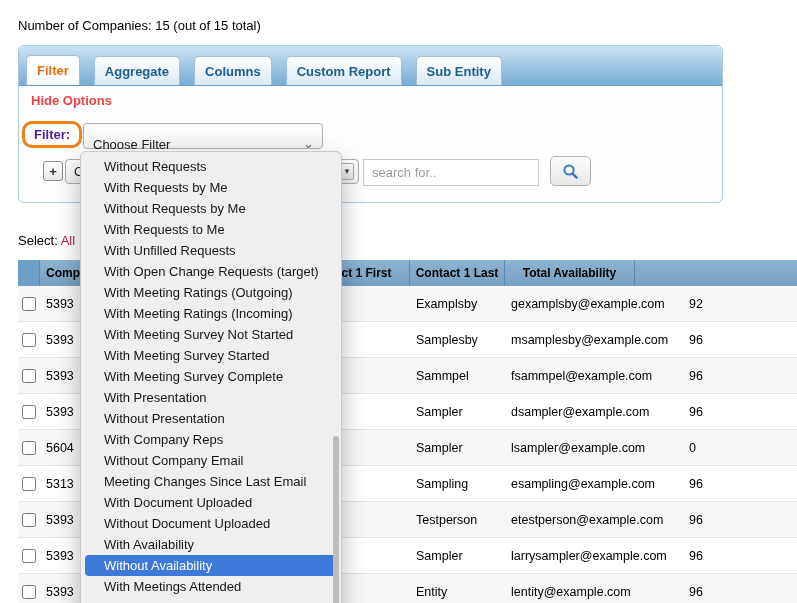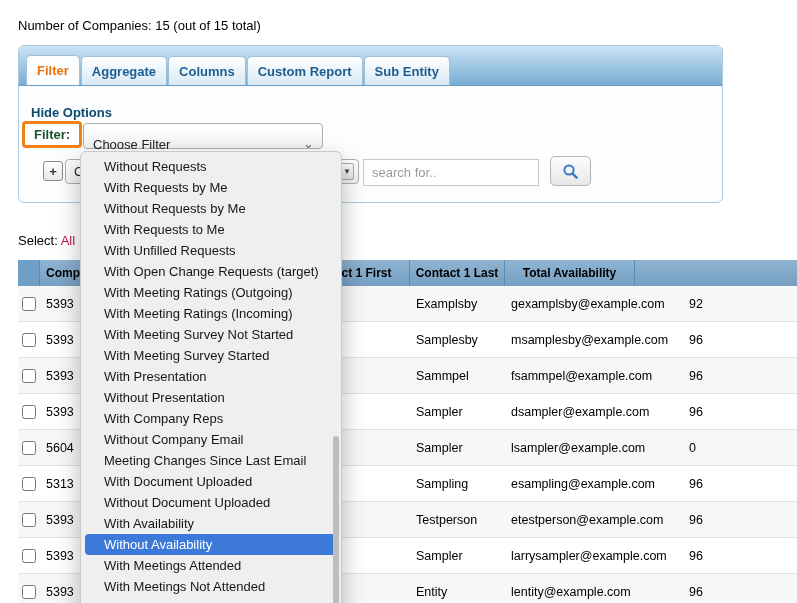--- a/index.html
+++ b/index.html
@@ -8,31 +8,31 @@
   .stage { position:relative; width:797px; height:603px; overflow:hidden; background:#fff;margin-top:12px; }
 
   .page-title { position:absolute; left:18px; top:6px; font-size:13px; color:#000; }
 
   
   .panel { position:absolute; left:18px; top:33px; width:705px; height:158px;
            border:1px solid #accadf; border-radius:6px; background:#fcfdff; }
   .tabstrip { position:absolute; left:0; top:0; right:0; height:40px;
               background:linear-gradient(#cae3f4,#78add4); border-bottom:1px solid #6d9cc0;
               border-radius:5px 5px 0 0; }
-  .tabs { position:absolute; left:7px; bottom:0; display:flex; gap:1px; align-items:flex-end; }
+  .tabs { position:absolute; left:7px; bottom:0; display:flex; gap:14px; align-items:flex-end; }
   .tab { padding:7px 10px 6px; background:linear-gradient(#ffffff,#d8e9f5);
          border:1px solid #9fc0d8; border-bottom:none; border-radius:5px 5px 0 0;
          font-size:13px; font-weight:bold; color:#1d5d90; cursor:pointer; white-space:nowrap; }
   .tab.active { background:#fcfdff; color:#e87411; padding-bottom:7px; }
 
-  .hide-options { position:absolute; left:12px; top:59px; color:#0c4a6e; font-size:13px;
+  .hide-options { position:absolute; left:12px; top:47px; color:#ef4444; font-size:13px;
                   font-weight:bold; text-decoration:none; cursor:pointer; }
 
-  .filter-box { position:absolute; left:3px; top:75px; border:3px solid #f08114; border-radius:4px;
-                padding:3px 9px; font-size:13px; font-weight:bold; color:#14532d; background:#fff; }
+  .filter-box { position:absolute; left:3px; top:75px; border:3px solid #f08114; border-radius:10px;
+                padding:3px 9px; font-size:13px; font-weight:bold; color:#4c1d95; background:#fff; }
 
   .select { position:absolute; display:flex; align-items:center;
             background:linear-gradient(#ffffff,#f1f1f1); border:1px solid #adadad;
             border-radius:4px; font-size:13px; color:#222; cursor:pointer; }
   .choose-filter { left:64px; top:77px; width:240px; height:26px; padding:16px 8px 0 9px; }
   .chev { margin-left:auto; color:#666; font-size:13px; line-height:10px; }
 
   .plus-btn { position:absolute; left:24px; top:115px; width:20px; height:20px;
               border:1px solid #8a8a8a; border-radius:3px; background:linear-gradient(#fff,#e8e8e8);
               font-size:13px; font-weight:bold; color:#333; display:flex; align-items:center;
@@ -253,20 +253,21 @@
         <div class="menu-item">Without Requests</div>
         <div class="menu-item">With Requests by Me</div>
         <div class="menu-item">Without Requests by Me</div>
         <div class="menu-item">With Requests to Me</div>
         <div class="menu-item">With Unfilled Requests</div>
         <div class="menu-item">With Open Change Requests (target)</div>
         <div class="menu-item">With Meeting Ratings (Outgoing)</div>
         <div class="menu-item">With Meeting Ratings (Incoming)</div>
         <div class="menu-item">With Meeting Survey Not Started</div>
         <div class="menu-item">With Meeting Survey Started</div>
+        <div class="menu-item">With Meeting Survey Complete</div>
         <div class="menu-item">With Presentation</div>
         <div class="menu-item">Without Presentation</div>
         <div class="menu-item">With Company Reps</div>
         <div class="menu-item">Without Company Email</div>
         <div class="menu-item">Meeting Changes Since Last Email</div>
         <div class="menu-item">With Document Uploaded</div>
         <div class="menu-item">Without Document Uploaded</div>
         <div class="menu-item">With Availability</div>
         <div class="menu-item selected">Without Availability</div>
         <div class="menu-item">With Meetings Attended</div>

